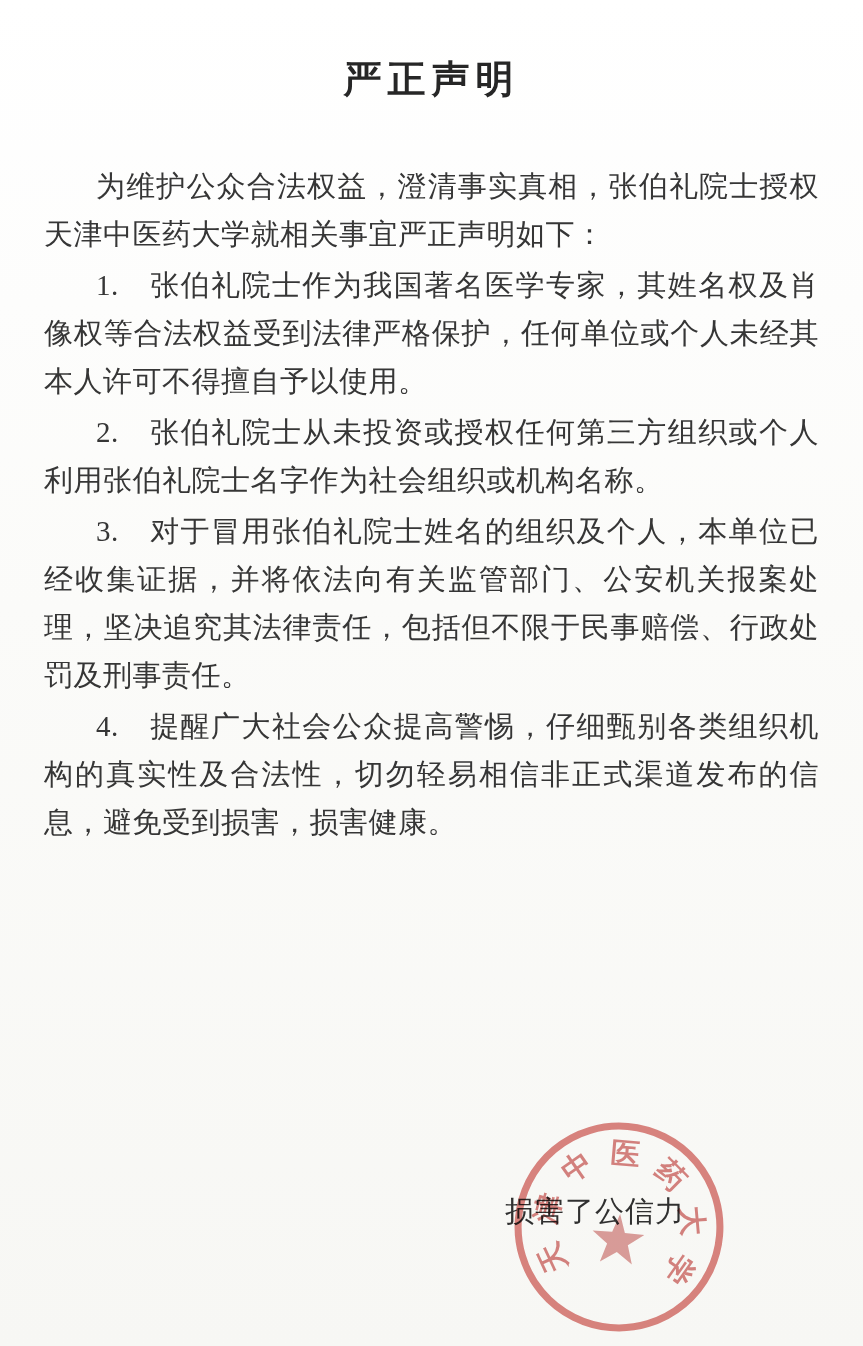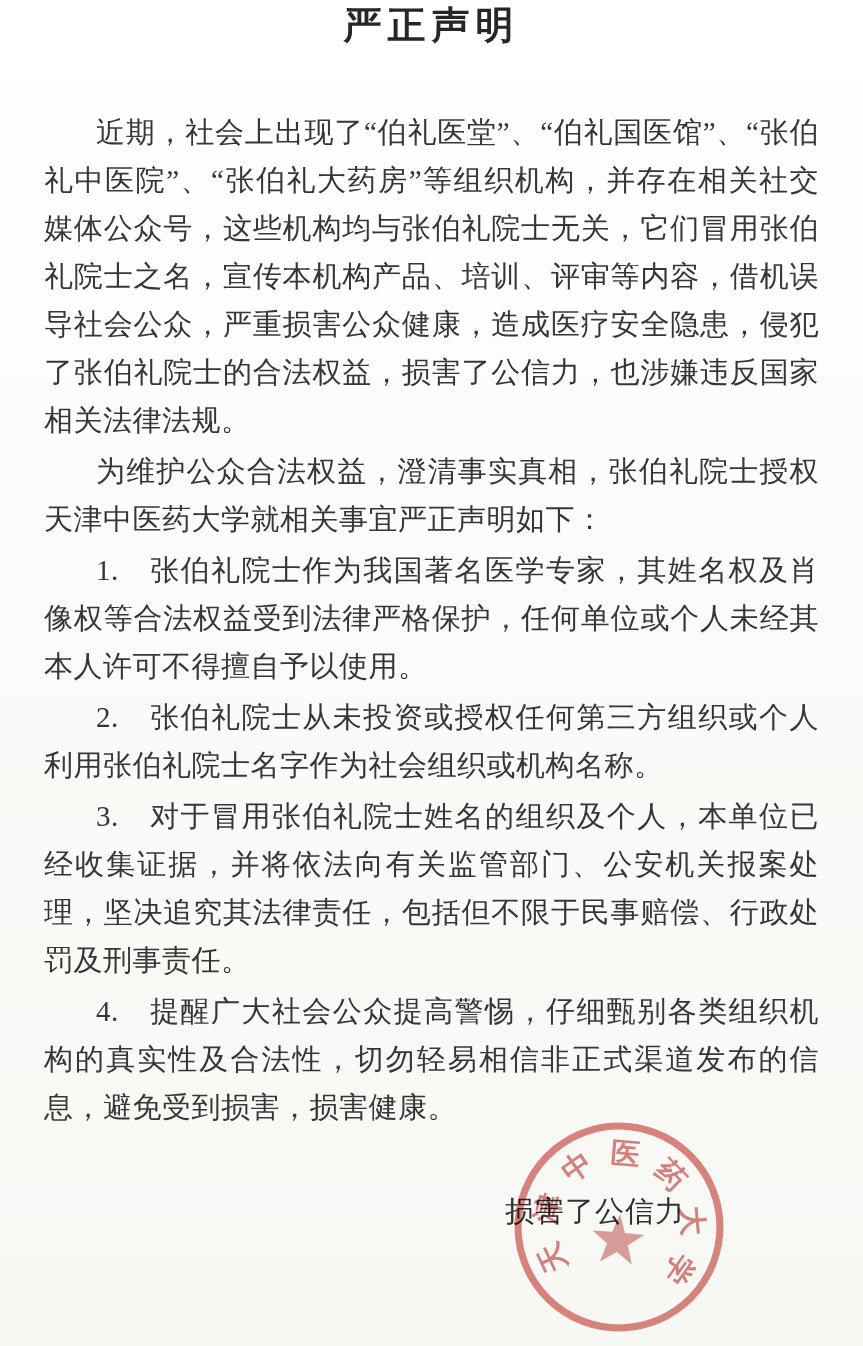--- a/index.html
+++ b/index.html
@@ -12,20 +12,21 @@
     width: 863px;
     height: 1346px;
     margin: 0 auto;
     background: linear-gradient(180deg, #ffffff 0%, #fbfbf9 45%, #f7f7f4 100%);
     font-family: "Liberation Serif", "DejaVu Serif", serif;
     color: #2e2e2e;
     overflow: hidden;
   }
   .title {
     margin: 0;
+    padding-top: 54px;
     text-align: center;
     font-size: 38px;
     line-height: 50px;
     font-weight: 700;
     letter-spacing: 6px;
     color: #262626;
   }
   .content {
     margin: 58px 44px 0 44px;
     font-size: 29px;
@@ -73,21 +74,20 @@
   .seal svg { display: block; }
 </style>
 </head>
 <body>
 
 <div class="doc">
 
   <h1 class="title">严正声明</h1>
 
   <div class="content">
-    <p>近期，社会上出现了“伯礼医堂”、“伯礼国医馆”、“张伯礼中医院”、“张伯礼大药房”等组织机构，并存在相关社交媒体公众号，这些机构均与张伯礼院士无关，它们冒用张伯礼院士之名，宣传本机构产品、培训、评审等内容，借机误导社会公众，严重损害公众健康，造成医疗安全隐患，侵犯了张伯礼院士的合法权益，损害了公信力，也涉嫌违反国家相关法律法规。</p>
     <p>为维护公众合法权益，澄清事实真相，张伯礼院士授权天津中医药大学就相关事宜严正声明如下：</p>
     <p>1.　张伯礼院士作为我国著名医学专家，其姓名权及肖像权等合法权益受到法律严格保护，任何单位或个人未经其本人许可不得擅自予以使用。</p>
     <p>2.　张伯礼院士从未投资或授权任何第三方组织或个人利用张伯礼院士名字作为社会组织或机构名称。</p>
     <p>3.　对于冒用张伯礼院士姓名的组织及个人，本单位已经收集证据，并将依法向有关监管部门、公安机关报案处理，坚决追究其法律责任，包括但不限于民事赔偿、行政处罚及刑事责任。</p>
     <p>4.　提醒广大社会公众提高警惕，仔细甄别各类组织机构的真实性及合法性，切勿轻易相信非正式渠道发布的信息，避免受到损害，损害健康。</p>
   </div>
 
   <div class="signature">损害了公信力</div>
 
 

